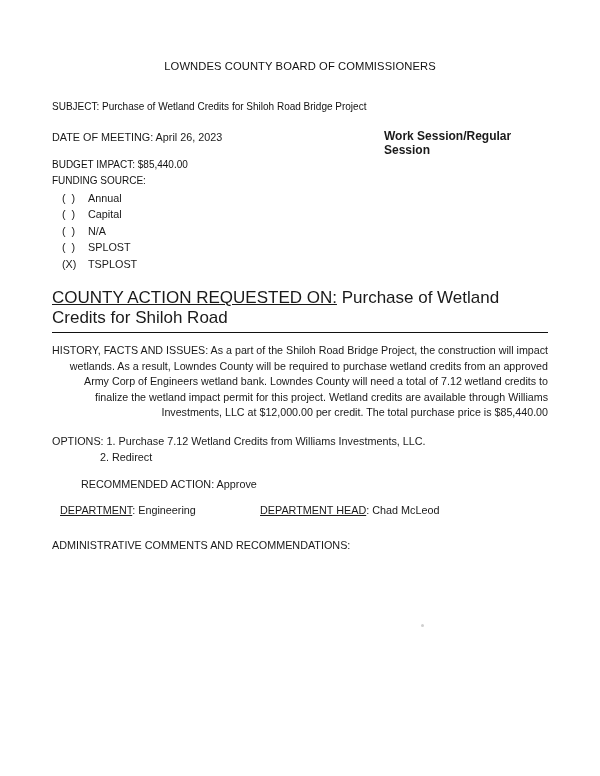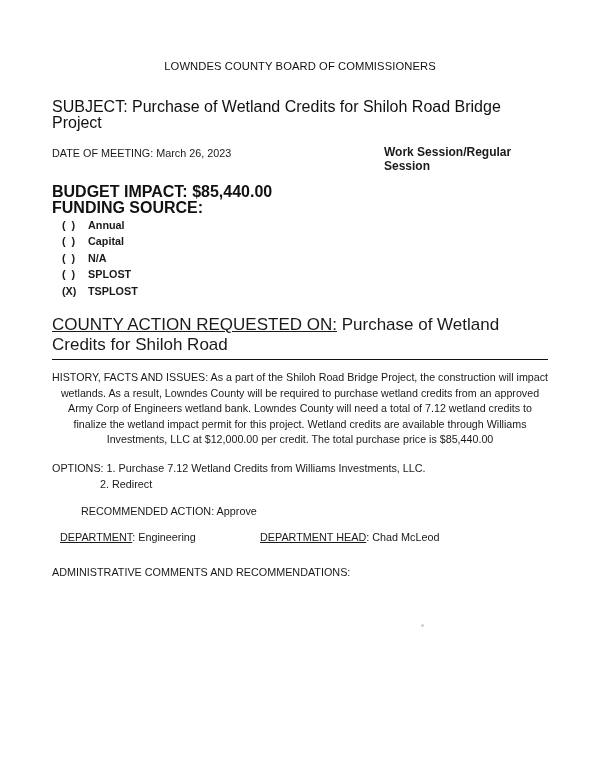--- a/index.html
+++ b/index.html
@@ -30,21 +30,21 @@
   .header .line {
     font-size: 11.2px;
     letter-spacing: 0.1px;
     line-height: 17px;
     color: #111;
   }
   .subject-block {
     margin-top: 24px;
   }
   .row-line {
-    font-size: 16px;
+    font-size: 10px;
     line-height: 16px;
     color: #111;
   }
   .meeting-row {
     margin-top: 14px;
     position: relative;
     height: 18px;
   }
   .meeting-row .date {
     font-size: 10.8px;
@@ -53,22 +53,21 @@
     top: 2px;
   }
   .meeting-row .session {
     font-size: 12px;
     position: absolute;
     left: 332px;
     top: 0px;
     font-weight: bold;
   }
   .budget-block {
-    margin-top: 21px;
-    font-weight: bold;
+    margin-top: 10px;
   }
   .budget-block .row-line {
     line-height: 15.5px;
   }
   .funding-list {
     margin-top: 2px;
     padding-left: 10px;
   }
   .funding-item {
     font-size: 10.8px;
@@ -90,21 +89,21 @@
   .hr {
     border-top: 1.2px solid #111;
     margin-top: 1px;
     margin-bottom: 0;
     width: 100%;
   }
   .history {
     margin-top: 10px;
     font-size: 10.7px;
     line-height: 15.6px;
-    text-align: center;
+    text-align: right;
   }
   .options {
     margin-top: 13px;
     font-size: 10.8px;
     line-height: 15.6px;
   }
   .options .opt2 {
     padding-left: 48px;
   }
   .recommended {
@@ -154,21 +153,21 @@
 
   <div class="header">
     <div class="line">LOWNDES COUNTY BOARD OF COMMISSIONERS</div>
   </div>
 
   <div class="subject-block">
     <div class="row-line">SUBJECT: Purchase of Wetland Credits for Shiloh Road Bridge Project</div>
   </div>
 
   <div class="meeting-row">
-    <div class="date">DATE OF MEETING: March 26, 2023</div>
+    <div class="date">DATE OF MEETING: April 26, 2023</div>
     <div class="session">Work Session/Regular Session</div>
   </div>
 
   <div class="budget-block">
     <div class="row-line">BUDGET IMPACT: $85,440.00</div>
     <div class="row-line">FUNDING SOURCE:</div>
     <div class="funding-list">
       <div class="funding-item"><span class="mark">(  )</span><span>Annual</span></div>
       <div class="funding-item"><span class="mark">(  )</span><span>Capital</span></div>
       <div class="funding-item"><span class="mark">(  )</span><span>N/A</span></div>

